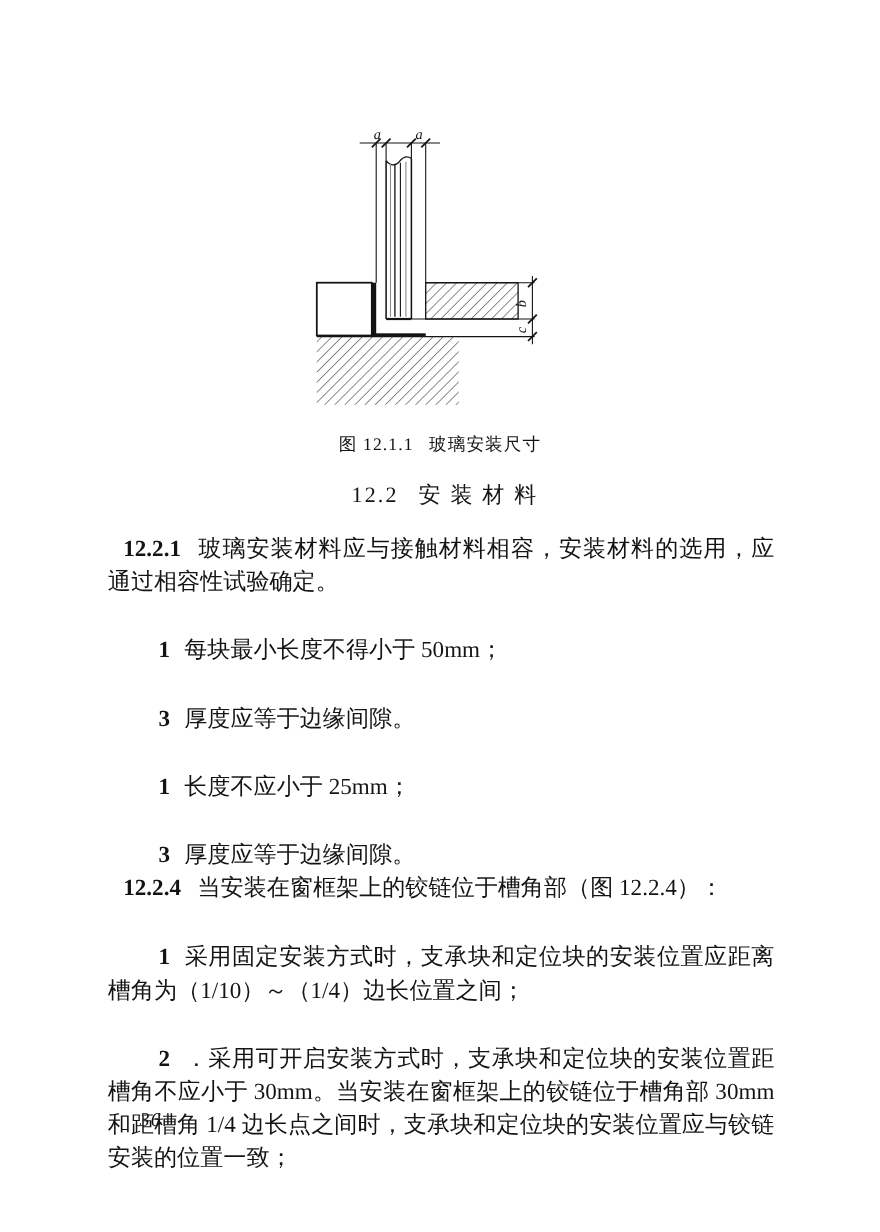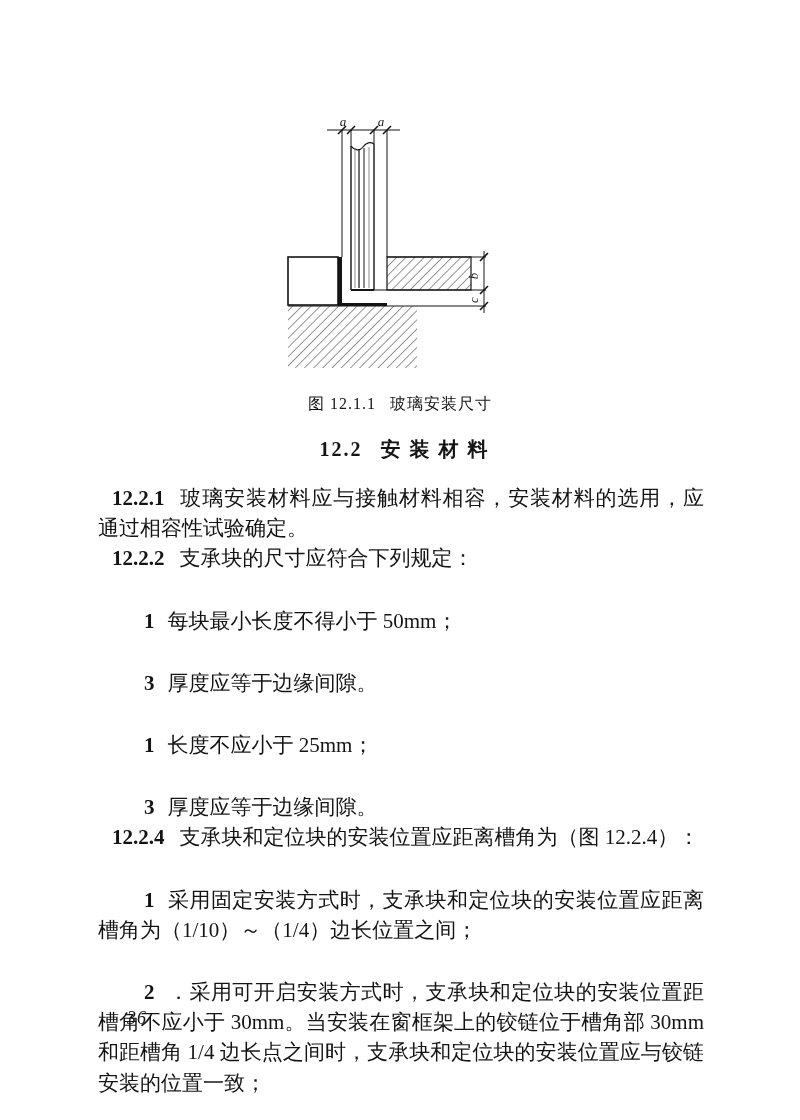--- a/index.html
+++ b/index.html
@@ -9,21 +9,21 @@
     overflow:hidden;
   }
   .diagram{position:absolute;left:250px;top:100px;width:280px;height:300px;}
   .fig-caption{
     position:absolute;top:394px;left:0;width:800px;text-align:center;
     font-size:16px;letter-spacing:1px;
   }
   .fig-caption .gap{display:inline-block;width:14px;}
   .section-heading{
     position:absolute;top:436px;left:0;width:781px;text-align:center;
-    font-size:20px;font-weight:bold;text-indent:28px;letter-spacing:1px;
+    font-size:20px;font-weight:normal;text-indent:28px;letter-spacing:1px;
   }
   .section-heading .s-num{margin-right:18px;letter-spacing:2px;}
   .section-heading .s-title{letter-spacing:2px;}
   .body-text{
     position:absolute;left:98px;top:483px;width:606px;
     font-size:21px;line-height:30.2px;text-align:justify;
   }
   .body-text p{margin:0;padding:0;}
   p.clause{text-indent:14px;}
   p.clause .cnum{font-weight:bold;margin-right:15px;font-family:Liberation Serif, serif;}
@@ -106,23 +106,22 @@
 <div class="fig-caption">
   <span>图 12.1.1</span><span class="gap"></span><span>玻璃安装尺寸</span>
 </div>
 
 <div class="section-heading">
   <span class="s-num">12.2</span><span class="s-title">安 装 材 料</span>
 </div>
 
 <div class="body-text" id="body-text">
     <p class="clause"><span class="cnum">12.2.1</span><span>玻璃安装材料应与接触材料相容，安装材料的选用，应通过相容性试验确定。</span></p>
-    <p class="clause"><span class="cnum">12.2.2</span><span>支承块的尺寸应符合下列规定：</span></p>
     <p class="item"><span class="inum">1</span><span>每块最小长度不得小于 50mm；</span></p>
     <p class="item"><span class="inum">3</span><span>厚度应等于边缘间隙。</span></p>
     <p class="item"><span class="inum">1</span><span>长度不应小于 25mm；</span></p>
     <p class="item"><span class="inum">3</span><span>厚度应等于边缘间隙。</span></p>
-    <p class="clause"><span class="cnum">12.2.4</span><span>支承块和定位块的安装位置应距离槽角为（图 12.2.4）：</span></p>
+    <p class="clause"><span class="cnum">12.2.4</span><span>当安装在窗框架上的铰链位于槽角部（图 12.2.4）：</span></p>
     <p class="item"><span class="inum">1</span><span>采用固定安装方式时，支承块和定位块的安装位置应距离槽角为（1/10）～（1/4）边长位置之间；</span></p>
     <p class="item"><span class="inum">2</span><span>．采用可开启安装方式时，支承块和定位块的安装位置距槽角不应小于 30mm。当安装在窗框架上的铰链位于槽角部 30mm 和距槽角 1/4 边长点之间时，支承块和定位块的安装位置应与铰链安装的位置一致；</span></p>
   </div>
 
 <div class="page-number">36</div>
 
 </body></html>

